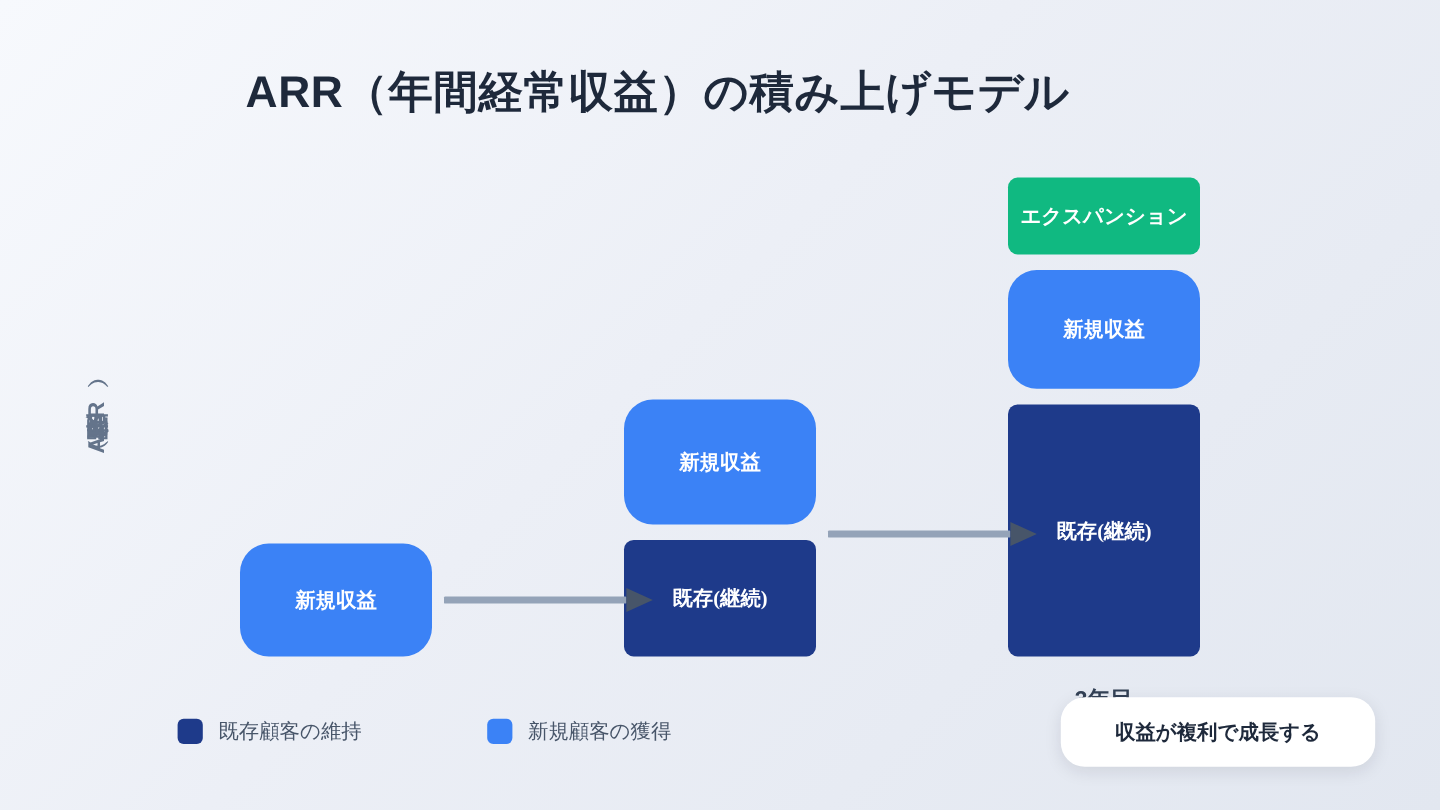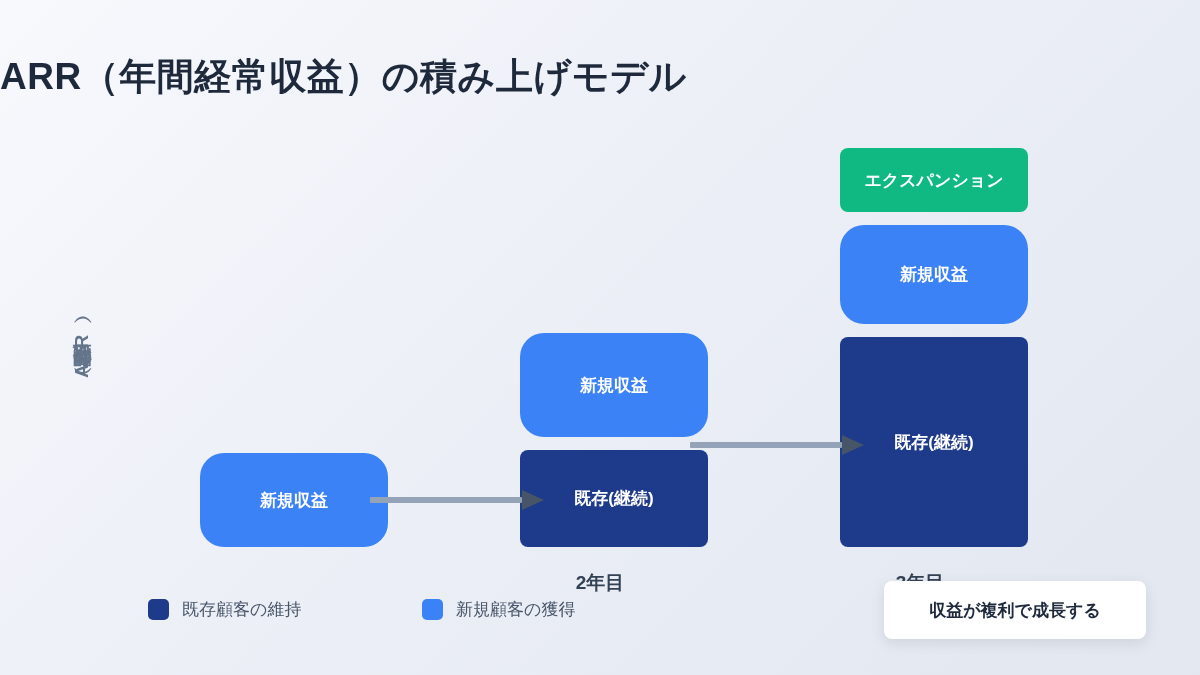--- a/index.html
+++ b/index.html
@@ -21,21 +21,21 @@
     background: linear-gradient(135deg, #f7f9fd 0%, #eceff6 45%, #e2e7f0 100%);
     overflow: hidden;
   }
 
   
   .title {
     position: absolute;
     top: 52px;
     left: 0;
     width: 1096px;
-    text-align: left;
+    text-align: center;
     font-size: 37px;
     font-weight: bold;
     letter-spacing: 0.5px;
     color: #1e293b;
     white-space: nowrap;
   }
 
   
   .y-axis-label {
     position: absolute;
@@ -59,32 +59,32 @@
   .plot {
     position: absolute;
     left: 0;
     top: 0;
     width: 1200px;
     height: 675px;
   }
 
   .bar {
     position: absolute;
-    width: 188px;
+    width: 160px;
     border-radius: 8px;
     display: flex;
     align-items: center;
     justify-content: center;
     color: #ffffff;
     font-size: 17px;
     font-weight: bold;
     box-sizing: border-box;
     white-space: nowrap;
   }
-  .bar.existing   { background: #1e3a8a; }
+  .bar.existing   { background: #1e3a8a; font-family: Liberation Serif, serif; }
   .bar.newrev     { background: #3b82f6; border-radius: 24px; }
   .bar.expansion  { background: #10b981; }
 
   .year-label {
     position: absolute;
     width: 220px;
     text-align: center;
     font-size: 19px;
     font-weight: bold;
     color: #334155;
@@ -114,21 +114,21 @@
     border-left: 22px solid #475569;
   }
 
   
   .legend {
     position: absolute;
     left: 148px;
     top: 598px;
     display: flex;
     align-items: center;
-    gap: 16px;
+    gap: 0px;
   }
   .legend-item {
     display: flex;
     align-items: center;
     white-space: nowrap;
   }
   .legend-swatch {
     width: 21px;
     height: 21px;
     border-radius: 5px;
@@ -142,21 +142,21 @@
   }
 
   
   .tooltip {
     position: absolute;
     left: 884px;
     top: 581px;
     width: 262px;
     height: 58px;
     background: #ffffff;
-    border-radius: 8px;
+    border-radius: 20px;
     display: flex;
     align-items: center;
     justify-content: center;
     font-size: 17px;
     font-weight: bold;
     color: #1e293b;
     box-shadow: 0 4px 14px rgba(15, 23, 42, 0.10);
     white-space: nowrap;
   }
 </style>
@@ -174,21 +174,20 @@
     <div class="bar newrev" style="left:200px; top:453px; height:94px;">
       <span>新規収益</span>
     </div>
 
     <div class="bar newrev" style="left:520px; top:333px; height:104px;">
       <span>新規収益</span>
     </div>
     <div class="bar existing" style="left:520px; top:450px; height:97px;">
       <span>既存(継続)</span>
     </div>
-    <div class="year-label" style="left:490px; top:570px;">2年目</div>
 
     <div class="bar expansion" style="left:840px; top:148px; height:64px;">
       <span>エクスパンション</span>
     </div>
     <div class="bar newrev" style="left:840px; top:225px; height:99px;">
       <span>新規収益</span>
     </div>
     <div class="bar existing" style="left:840px; top:337px; height:210px;">
       <span>既存(継続)</span>
     </div>

